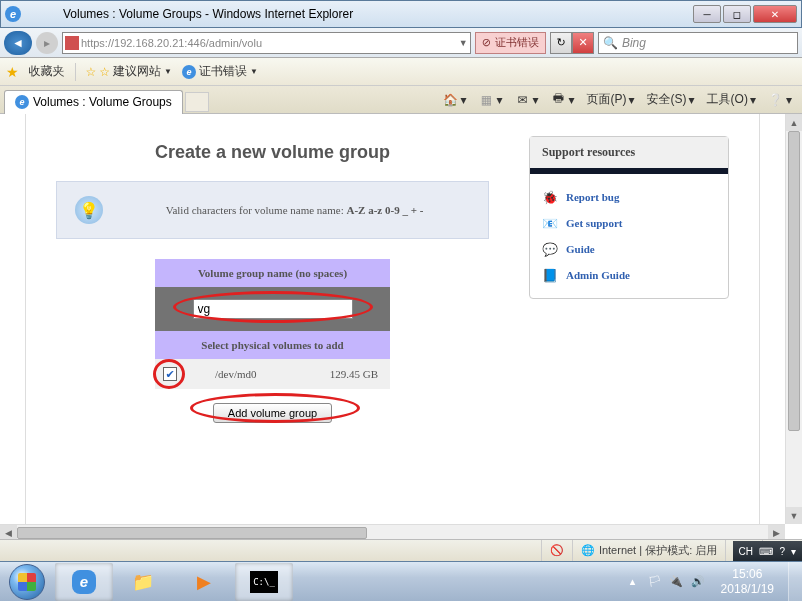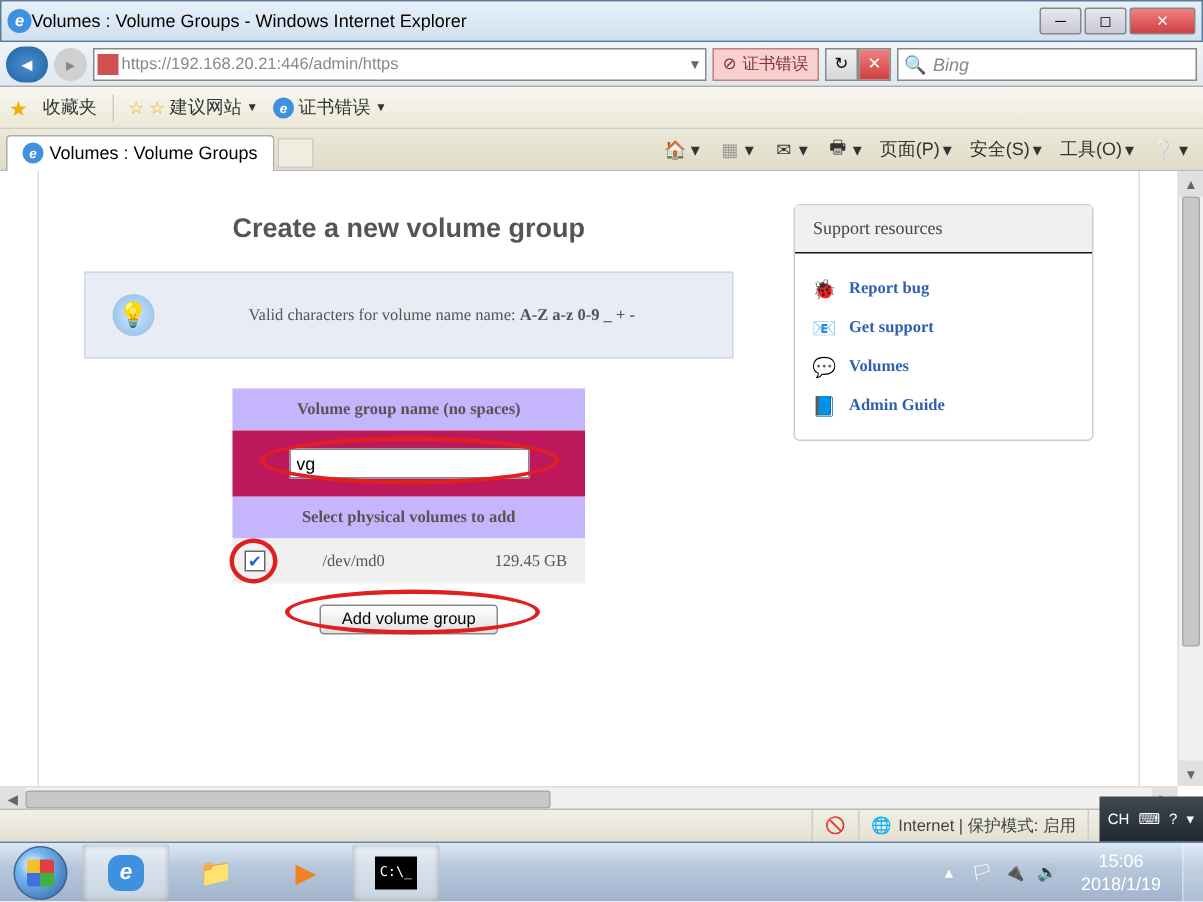--- a/index.html
+++ b/index.html
@@ -1,20 +1,20 @@
 <!DOCTYPE html>
 <html><head>
 <meta charset="utf-8">
 <style>
 * { box-sizing: border-box; margin: 0; padding: 0; }
 body { font-family: "Segoe UI", Tahoma, sans-serif; font-size: 12px; background: #fff; width: 802px; height: 601px; overflow: hidden; position: relative; }
 
 
 .titlebar { height: 28px; background: linear-gradient(#e8f0f8, #d0e0f0); border: 1px solid #5a7a9a; display: flex; align-items: center; padding: 0 4px; }
-.titlebar .title { flex: 1; color: #000; font-size: 12px; }
+.titlebar .title { flex: 1; color: #000; font-size: 12px; margin-left: 42px; }
 .winbtns { display: flex; gap: 2px; }
 .winbtn { width: 28px; height: 18px; border: 1px solid #888; border-radius: 2px; display: flex; align-items: center; justify-content: center; font-size: 10px; }
 .winbtn.min, .winbtn.max { background: linear-gradient(#e8e8f0, #c8c8d8); }
 .winbtn.close { background: linear-gradient(#f08080, #d04040); color: #fff; width: 44px; }
 
 
 .navbar { height: 30px; background: linear-gradient(#f0f4f8, #e0e8f0); border-bottom: 1px solid #aaa; display: flex; align-items: center; padding: 0 4px; gap: 4px; }
 .navbtn { width: 28px; height: 24px; border-radius: 12px; display: flex; align-items: center; justify-content: center; }
 .navbtn.back { background: radial-gradient(#4a90d0, #2060a0); color: #fff; }
 .navbtn.fwd { background: #d0d0d0; color: #888; width: 22px; height: 22px; border-radius: 11px; }
@@ -56,46 +56,46 @@
 .sidecol { width: 200px; }
 
 .h1 { font-family: Verdana, sans-serif; font-size: 18px; font-weight: bold; color: #555; text-align: center; margin: 18px 0; }
 
 .infobox { background: #e8ecf4; border: 1px solid #d0d8e8; padding: 14px 18px; display: flex; align-items: center; gap: 16px; margin: 18px 0; }
 .bulb { width: 28px; height: 28px; border-radius: 14px; background: radial-gradient(#cfe8ff,#8ab8e0); display:flex;align-items:center;justify-content:center; font-size:16px;}
 .infobox .txt { flex: 1; text-align: center; font-family: Verdana; font-size: 11px; color: #555; line-height: 1.5; }
 
 .formbox { margin: 20px auto; width: 235px; }
 .formhdr { background: #c4b5fd; text-align: center; font-weight: bold; font-family: Verdana; font-size: 11px; color: #555; padding: 8px; }
-.formrow { background: #be185d; padding: 12px; display: flex; justify-content: center; position: relative; }
+.formrow { background: #737373; padding: 12px; display: flex; justify-content: center; position: relative; }
 .txtinput { width: 160px; height: 20px; border: 1px solid #888; padding: 0 4px; font-size: 12px; }
 .pvrow { display: flex; align-items: center; background: #f0f0f0; font-family: Verdana; font-size: 11px; color: #555; }
 .pvrow .cell { padding: 8px 12px; }
 .pvrow .chk { padding: 8px; position:relative;}
 .chkbox { width: 14px; height: 14px; border: 1px solid #666; background: #fff; display: flex; align-items: center; justify-content: center; color: #2060c0; font-size: 11px; }
 .submitrow { padding: 14px; text-align: center; position:relative;}
 .subbtn { padding: 3px 14px; font-size: 11px; background: linear-gradient(#fff,#e0e0e0); border: 1px solid #888; border-radius: 3px; }
 
 .redcircle { position: absolute; border: 3px solid #e02020; border-radius: 50%; pointer-events: none; }
 
 .sidebox { border: 1px solid #ccc; border-radius: 4px; margin-top: 12px; }
-.sidebox .hdr { background: #f0f0f0; padding: 8px 12px; font-weight: normal; font-family: Verdana; font-size: 12px; color: #444; border-bottom: 1px solid #0f172a; }
+.sidebox .hdr { background: #f0f0f0; padding: 8px 12px; font-weight: bold; font-family: Verdana; font-size: 12px; color: #444; border-bottom: 6px solid #0f172a; }
 .sidebox ul { list-style: none; padding: 10px 12px; }
 .sidebox li { padding: 5px 0; display: flex; align-items: center; gap: 8px; }
 .sidebox li a { color: #3060b0; font-weight: bold; font-family: Verdana; font-size: 11px; text-decoration: none; }
 .sideicon { width: 16px; height: 16px; display:inline-flex; align-items:center; justify-content:center; font-size:13px;}
 
 
 .statusbar { position: absolute; left: 0; right: 0; bottom: 40px; height: 22px; background: linear-gradient(#f0f0e8,#e4e0d0); border-top: 1px solid #bbb; display: flex; align-items: center; font-size: 11px; color: #444; }
 .statusbar .seg { padding: 0 8px; border-left: 1px solid #ccc; height: 100%; display: flex; align-items: center; gap: 4px; }
 .statusbar .filler { flex: 1; }
 .zoom { display:flex; align-items:center; gap:2px;}
 
 
-.langbar { position: absolute; right: 0; bottom: 40px; height: 30px; background: linear-gradient(#404850,#202830); color: #fff; display: flex; align-items: center; padding: 0 6px; gap: 6px; font-size: 10px; z-index:5;}
+.langbar { position: absolute; right: 0; bottom: 40px; height: 20px; background: linear-gradient(#404850,#202830); color: #fff; display: flex; align-items: center; padding: 0 6px; gap: 6px; font-size: 10px; z-index:5;}
 
 
 .taskbar { position: absolute; left: 0; right: 0; bottom: 0; height: 40px; background: linear-gradient(#dce8f4, #b8c8dc 40%, #a0b4cc); border-top: 1px solid #6080a0; display: flex; align-items: center; }
 .startbtn { width: 54px; height: 40px; display: flex; align-items: center; justify-content: center; }
 .orb { width: 36px; height: 36px; border-radius: 18px; background: radial-gradient(circle at 35% 35%, #fff, #7ab8f0 30%, #2060a0); border: 1px solid #406090; position:relative;}
 .orb::after{content:"";position:absolute;left:8px;top:8px;right:8px;bottom:8px;background:
  conic-gradient(#e04040 0 90deg,#40b040 90deg 180deg,#4070e0 180deg 270deg,#f0c030 270deg 360deg);
  border-radius:2px;}
 .taskbtn { width: 58px; height: 38px; margin: 0 1px; display: flex; align-items: center; justify-content: center; border-radius: 2px; }
 .taskbtn.active { background: rgba(255,255,255,0.45); box-shadow: inset 0 0 4px rgba(0,0,0,0.3); }
@@ -118,21 +118,21 @@
     <div class="winbtn max">◻</div>
     <div class="winbtn close">✕</div>
   </div>
 </div>
 
 <div class="navbar">
   <div class="navbtn back">◄</div>
   <div class="navbtn fwd">▸</div>
   <div class="addrbar">
     <span class="lock"></span>
-    <span class="url">https://192.168.20.21:446/admin/https</span>
+    <span class="url">https://192.168.20.21:446/admin/volu</span>
     <span style="color:#666;font-size:9px;">▼</span>
   </div>
   <div class="certerr">
     <span>⊘</span>
     <span>证书错误</span>
   </div>
   <div class="refreshgrp">
     <div class="refbtn">↻</div>
     <div class="refbtn stop">✕</div>
   </div>
@@ -215,21 +215,21 @@
               <li>
                 <span class="sideicon">🐞</span>
                 <a>Report bug</a>
               </li>
               <li>
                 <span class="sideicon">📧</span>
                 <a>Get support</a>
               </li>
               <li>
                 <span class="sideicon">💬</span>
-                <a>Volumes</a>
+                <a>Guide</a>
               </li>
               <li>
                 <span class="sideicon">📘</span>
                 <a>Admin Guide</a>
               </li>
             </ul>
         </div>
       </div>
     </div>
   </div>

